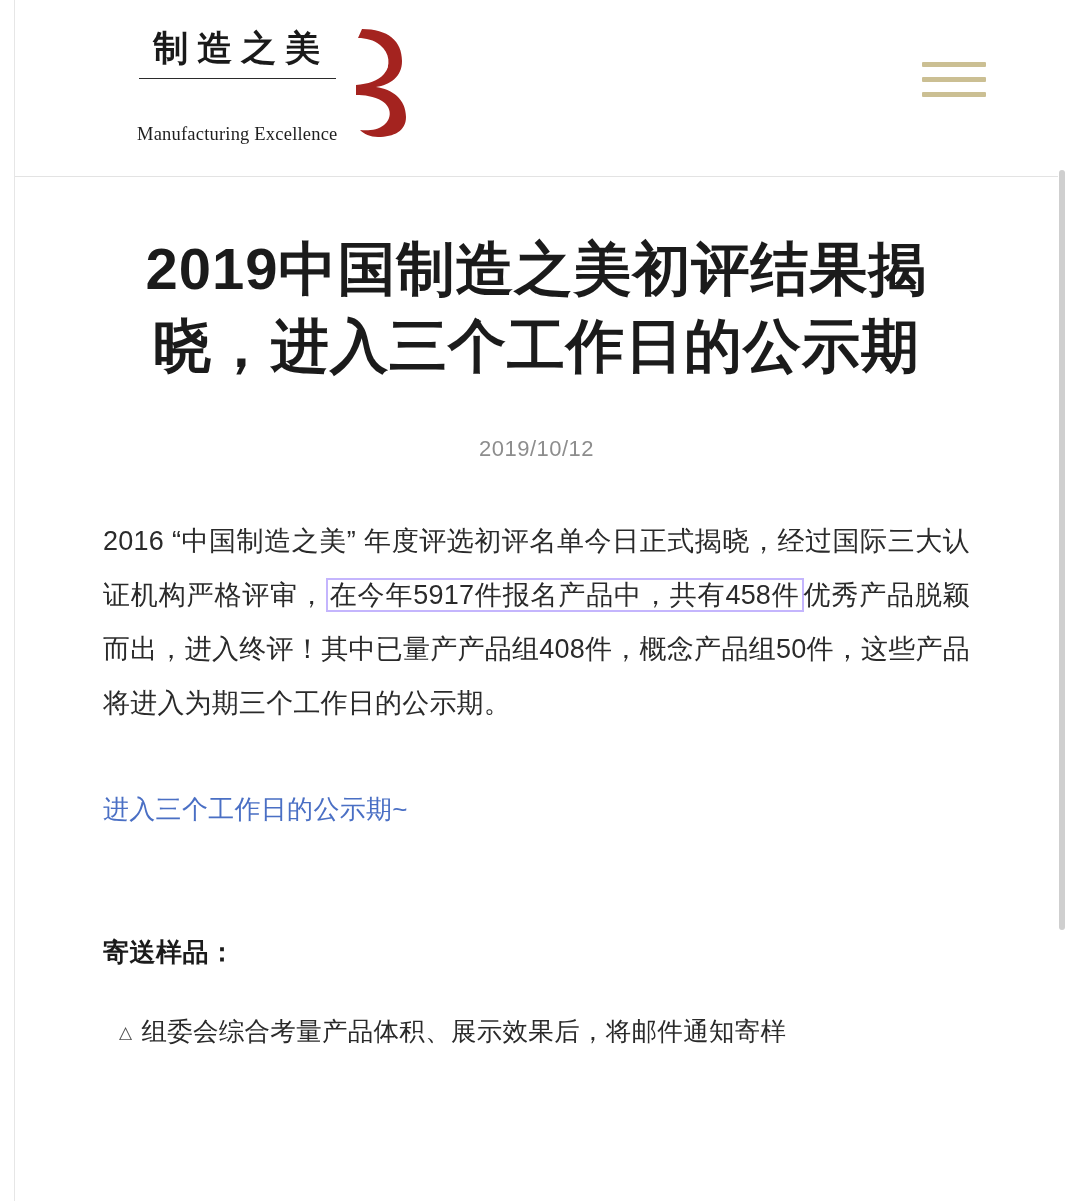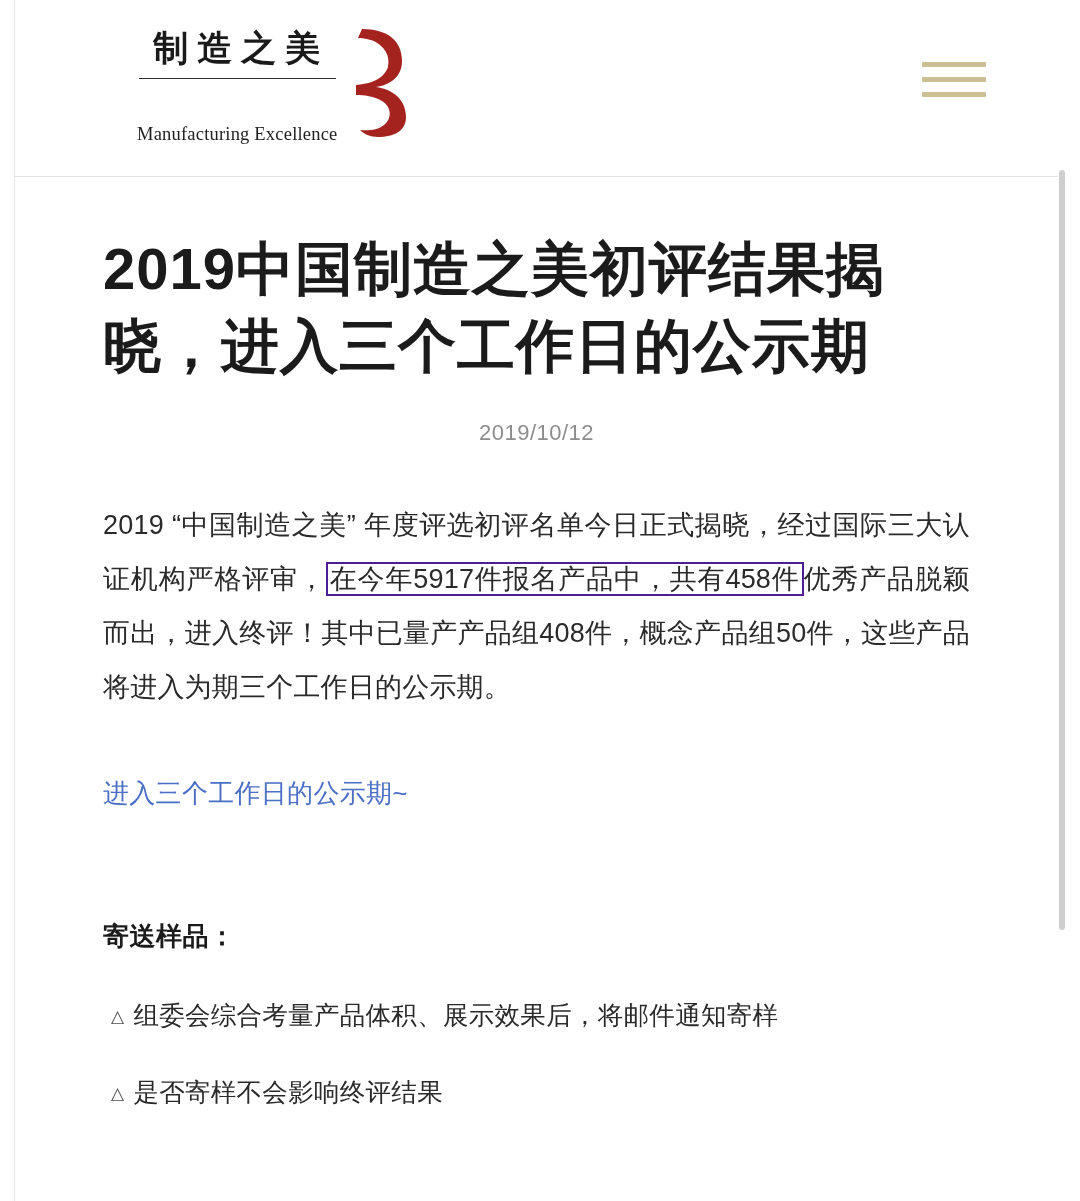--- a/index.html
+++ b/index.html
@@ -132,39 +132,40 @@
     padding: 0 88px;
     background: #fff;
   }
   h1.title {
     margin: 54px 0 0 0;
     font-family: "Liberation Sans", sans-serif;
     font-weight: 700;
     font-size: 58px;
     line-height: 1.32;
     color: #1b1b1b;
+    text-align: center;
     letter-spacing: 1px;
   }
   .date {
-    margin-top: 36px;
+    margin-top: 52px;
     text-align: center;
     font-size: 22px;
     color: #8d8d8d;
     letter-spacing: 0.5px;
   }
   .body-text {
     margin-top: 52px;
     font-size: 27px;
     line-height: 2.0;
     color: #2a2a2a;
     text-align: justify;
     letter-spacing: 0.2px;
   }
   .highlight-box {
-    border: 2px solid #4c1d95;
+    border: 2px solid #c4b5fd;
     padding: 0 2px;
     display: inline;
     box-decoration-break: clone;
     -webkit-box-decoration-break: clone;
   }
   .dl-link {
     display: block;
     margin-top: 62px;
     font-size: 26px;
     color: #4a6fc4;
@@ -174,21 +175,21 @@
   }
   h3.subhead {
     margin: 108px 0 0 0;
     font-size: 26px;
     font-weight: 700;
     color: #1b1b1b;
     letter-spacing: 0.5px;
   }
   ul.bullets {
     list-style: none;
-    margin: 44px 0 0 8px;
+    margin: 44px 0 0 16px;
     padding: 0;
   }
   ul.bullets li {
     font-size: 25.5px;
     color: #2a2a2a;
     margin-bottom: 42px;
     letter-spacing: 0.3px;
   }
   ul.bullets li .tri {
     color: #4d4d4d;
@@ -234,31 +235,28 @@
         <span></span>
         <span></span>
       </div>
     </header>
 
     <main class="article">
       <h1 class="title">2019中国制造之美初评结果揭晓，进入三个工作日的公示期</h1>
       <div class="date">2019/10/12</div>
 
       <p class="body-text">
-        <span>2019 “中国制造之美” 年度评选初评名单今日正式揭晓，经过国际三大认证机构严格评审，</span><span class="highlight-box">在今年5917件报名产品中，共有458件</span><span>优秀产品脱颖而出，进入终评！其中已量产产品组408件，概念产品组50件，这些产品将进入为期三个工作日的公示期。</span>
+        <span>2016 “中国制造之美” 年度评选初评名单今日正式揭晓，经过国际三大认证机构严格评审，</span><span class="highlight-box">在今年5917件报名产品中，共有458件</span><span>优秀产品脱颖而出，进入终评！其中已量产产品组408件，概念产品组50件，这些产品将进入为期三个工作日的公示期。</span>
       </p>
 
       <a class="dl-link" href="#">进入三个工作日的公示期~</a>
 
       <h3 class="subhead">寄送样品：</h3>
 
       <ul class="bullets">
         <li>
           <span class="tri">△</span><span>组委会综合考量产品体积、展示效果后，将邮件通知寄样</span>
         </li>
-        <li>
-          <span class="tri">△</span><span>是否寄样不会影响终评结果</span>
-        </li>
       </ul>
     </main>
 
   </div>
 </div>
 
 </body></html>

